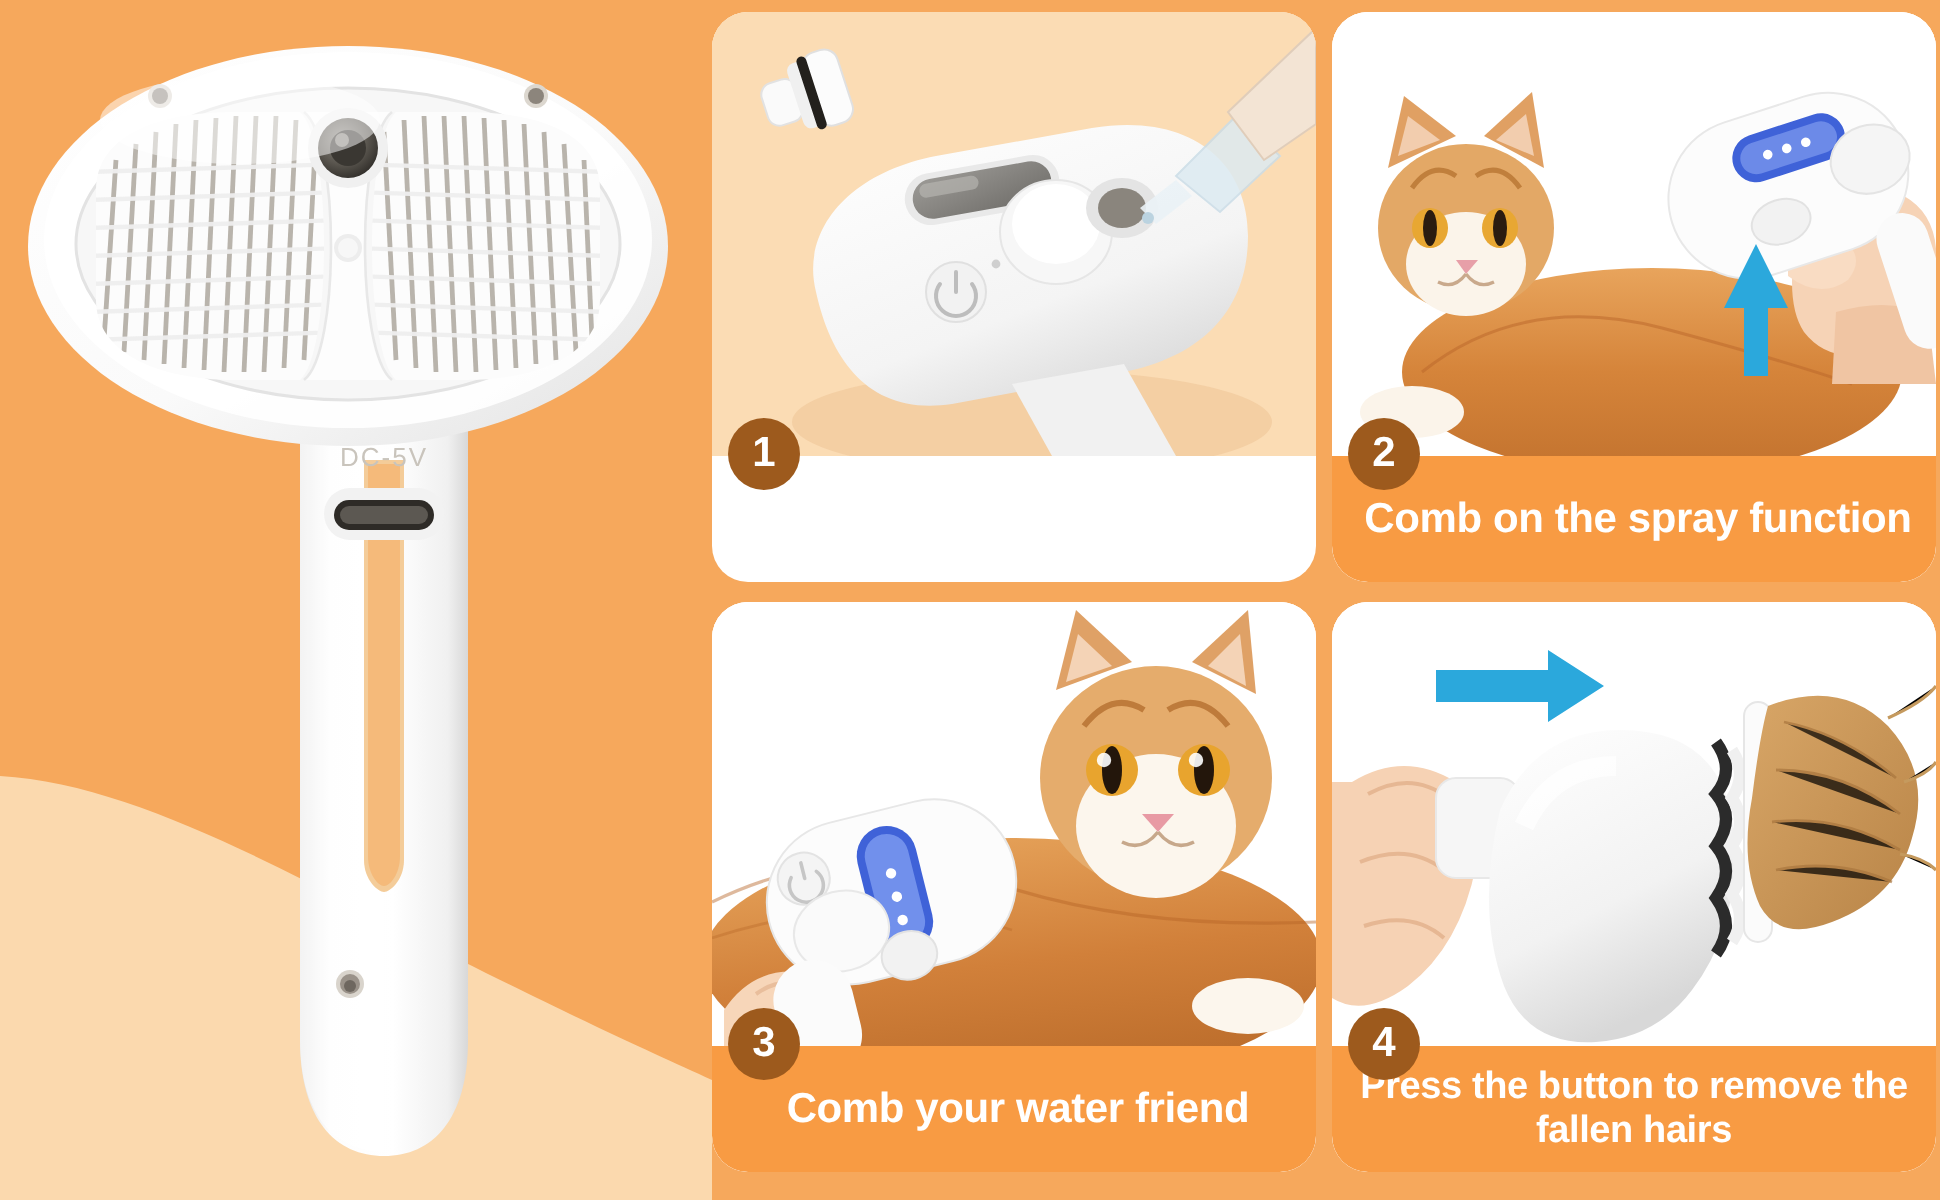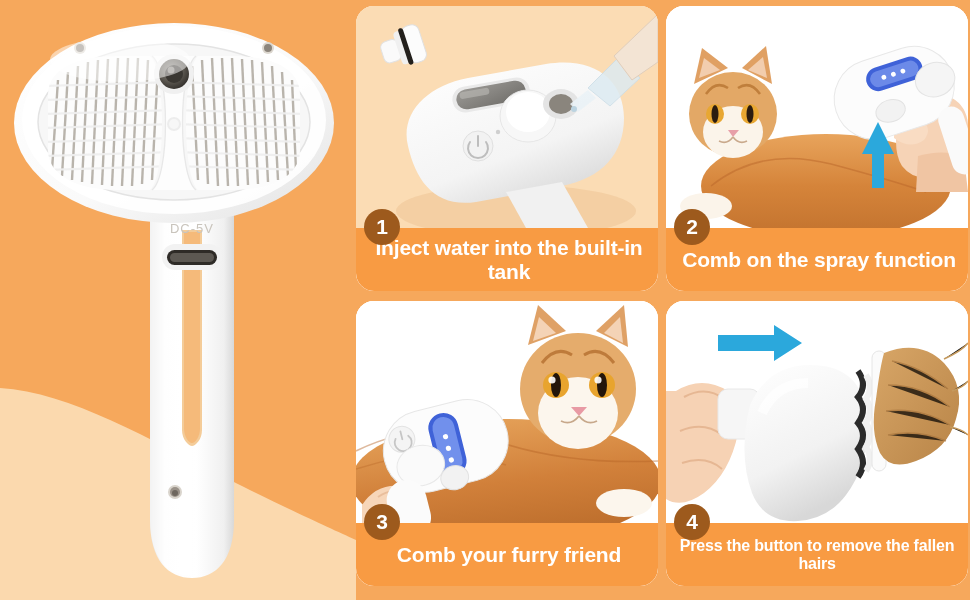--- a/index.html
+++ b/index.html
@@ -65,21 +65,21 @@
     align-items: center;
     justify-content: center;
     text-align: center;
     color: #FFFFFF;
     font-size: 21px;
     font-weight: bold;
     letter-spacing: -0.2px;
     line-height: 1.12;
     padding: 0 10px 0 14px;
   }
-  .caption.two-line { font-size: 16px; padding: 0 8px; }
+  .caption.two-line { font-size: 19px; padding: 0 8px; }
   .badge {
     position: absolute;
     left: 8px; bottom: 46px;
     width: 36px; height: 36px;
     border-radius: 50%;
     background: #9D5A1D;
     color: #FFFFFF;
     font-size: 21px;
     font-weight: bold;
     display: flex; align-items: center; justify-content: center;
@@ -279,21 +279,20 @@
 
           <g>
             <path d="M214,98 L232,84 L240,92 L222,106 Z" fill="#EAF2F6" opacity="0.9"></path>
             <path d="M232,82 L262,52 L284,72 L254,100 Z" fill="#DDEBF2" opacity="0.85" stroke="#CBDDE7"></path>
             <path d="M258,50 L302,8 L302,56 L276,74 Z" fill="#F3E4D4" stroke="#E0CDBA"></path>
             <circle cx="218" cy="103" r="3" fill="#BBD3E0"></circle>
           </g>
         </svg>
       </div>
       <div class="badge">1</div>
-      <div class="caption">Inject water into the built-in tank</div>
     </div>
 
     <div class="panel p2">
       <div class="photo">
         <svg width="302" height="222" viewBox="0 0 302 222">
           <defs>
             <linearGradient id="furG2" x1="0" y1="0" x2="0" y2="1">
               <stop offset="0%" stop-color="#E8A45C"></stop>
                 <stop offset="50%" stop-color="#D5843A"></stop>
               <stop offset="100%" stop-color="#C2722E"></stop>
@@ -404,21 +403,21 @@
               <path d="M44,126 a8.5,8.5 0 1,0 13,0"></path>
                 <line x1="50.5" y1="120" x2="50.5" y2="128"></line>
             </g>
             <ellipse cx="62" cy="158" rx="24" ry="20" fill="#FAFAFA" stroke="#E8E8E8"></ellipse>
             <ellipse cx="92" cy="178" rx="14" ry="12" fill="#F2F2F2" stroke="#E2E2E2"></ellipse>
             <rect x="20" y="168" width="40" height="58" rx="20" fill="#FBFBFB"></rect>
           </g>
         </svg>
       </div>
       <div class="badge">3</div>
-      <div class="caption">Comb your furry friend</div>
+      <div class="caption">Comb your water friend</div>
     </div>
 
     <div class="panel p4">
       <div class="photo">
         <svg width="302" height="222" viewBox="0 0 302 222">
           <defs>
             <linearGradient id="bodyG4" x1="0" y1="0" x2="0.4" y2="1">
               <stop offset="0%" stop-color="#FFFFFF"></stop>
                 <stop offset="65%" stop-color="#F2F2F2"></stop>
               <stop offset="100%" stop-color="#D8D8D8"></stop>

